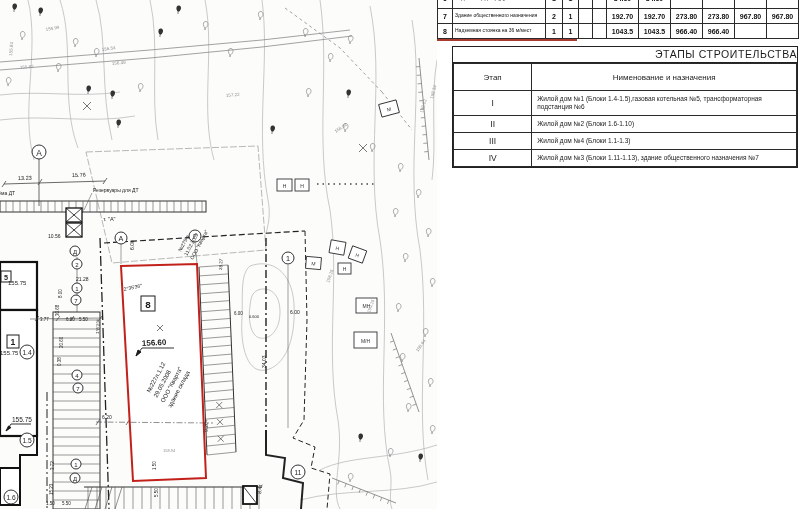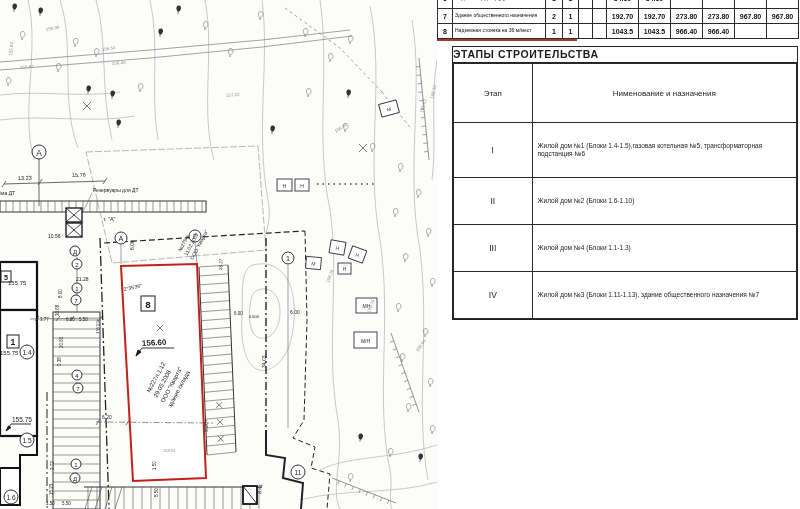--- a/index.html
+++ b/index.html
@@ -12,24 +12,24 @@
   .legend{border:1.5px solid #222;}
   .legend td{border:1px solid #2a2a2a;text-align:center;vertical-align:middle;
              font-size:7px;font-weight:700;color:#111;padding:0;}
   .legend td.desc{font-size:5px;font-weight:400;text-align:left;padding:0 2px;line-height:1.15;}
   .legend tr.r6{height:20px;}
   .legend tr.r7,.legend tr.r8{height:15px;}
   .red-underline{position:absolute;height:2.5px;}
   
   .stages-wrap{position:absolute;left:452px;top:46px;width:346px;}
   .stages-box{border:1.5px solid #222;}
-  .stages-title{height:15px;line-height:15px;text-align:left;font-size:10.5px;font-weight:700;
+  .stages-title{height:15px;line-height:15px;text-align:right;font-size:10.5px;font-weight:400;
                 letter-spacing:.6px;border-bottom:1px solid #222;}
   .stages{width:100%;}
-  .stages td{border:1px solid #2a2a2a;font-size:6.5px;vertical-align:middle;padding:16px;}
+  .stages td{border:1px solid #2a2a2a;font-size:6.5px;vertical-align:middle;padding:0;}
   .stages td.stage{text-align:center;font-size:8.5px;}
   .stages td.sdesc{padding:1px 5px;line-height:1.25;}
   .stages tr.hdr td{text-align:center;font-size:8px;height:26px;}
   .stages tr.rI td{height:22px;}
   .stages tr.rII td,.stages tr.rIII td,.stages tr.rIV td{height:14px;}
 </style>
 </head>
 <body>
 
 <div class="screen">

